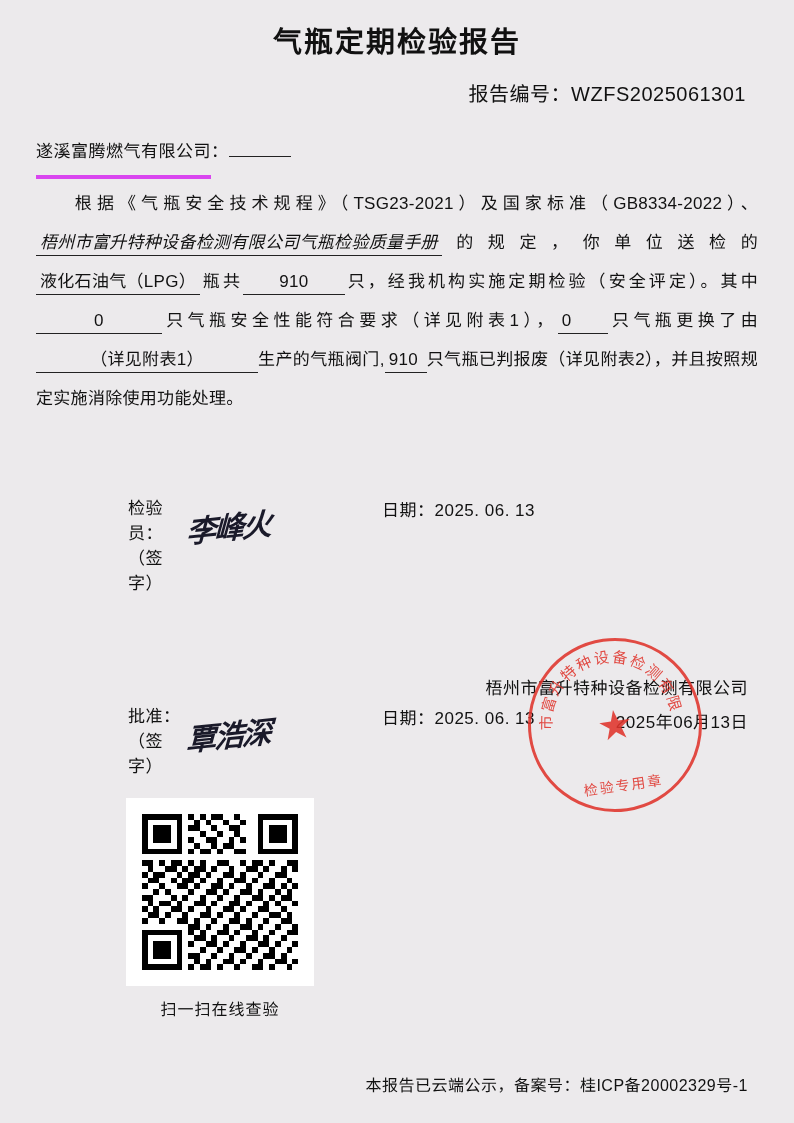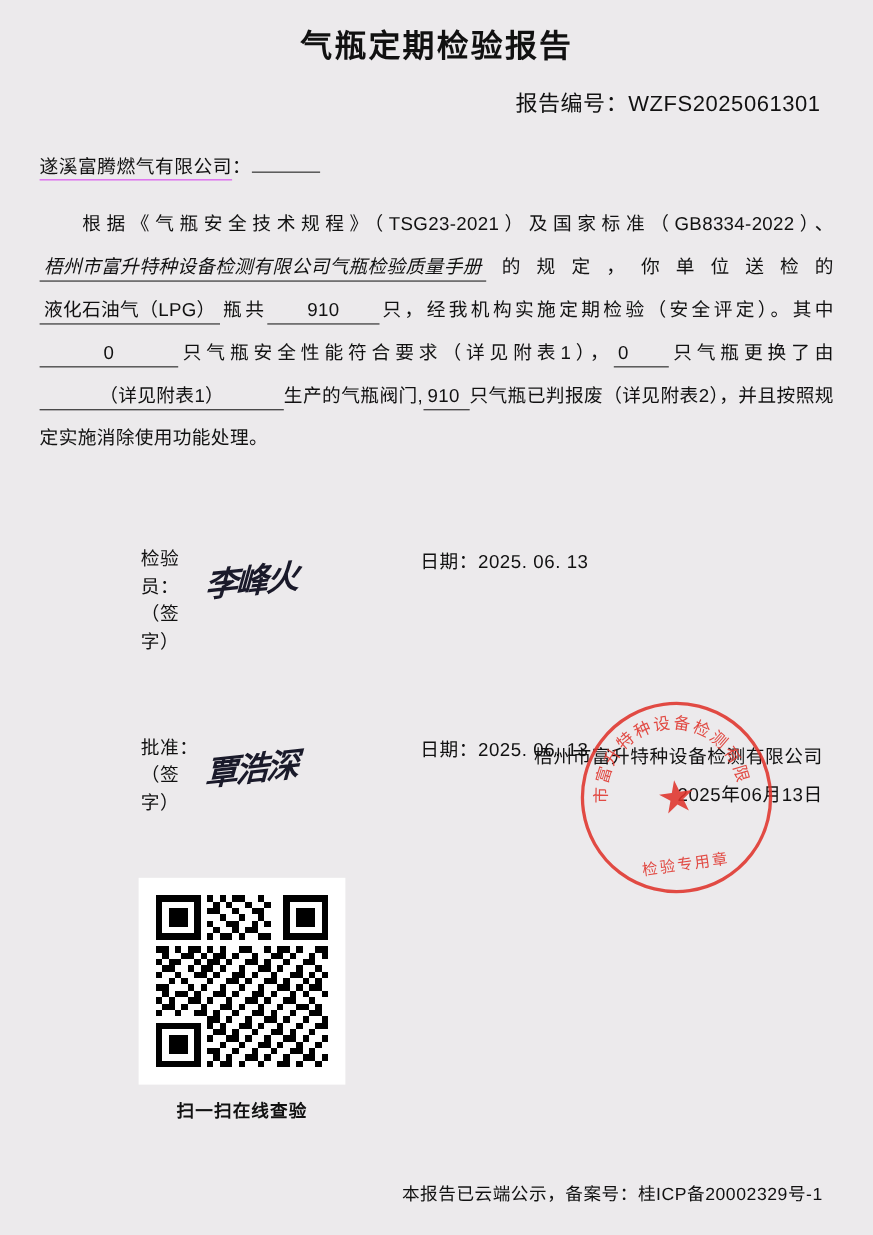--- a/index.html
+++ b/index.html
@@ -42,22 +42,22 @@
   }
 
   
   .addressee {
     margin-top: 30px;
     font-size: 17px;
     letter-spacing: 0.5px;
     display: inline-block;
   }
   .addressee .name {
-    border-bottom: 1px solid #d946ef;
-    padding-bottom: 2px;
+    border-bottom: 4px solid #d946ef;
+    padding-bottom: 14px;
   }
   .addressee .tail {
     display: inline-block;
     width: 62px;
     border-bottom: 1px solid #222;
     padding-bottom: 2px;
   }
 
   
   .body-text {
@@ -103,21 +103,21 @@
     transform: rotate(-6deg) skewX(-8deg);
     display: inline-block;
     width: 190px;
     margin-top: 4px;
     letter-spacing: -2px;
     font-weight: bold;
   }
   .sig-date { padding-top: 2px; padding-left: 6px; white-space: nowrap; }
 
   #inspector-block { margin-top: 76px; }
-  #approver-block  { margin-top: 71px; }
+  #approver-block  { margin-top: 108px; }
 
   
   .company-area {
     position: absolute;
     right: 46px;
     top: 672px;
     text-align: right;
     font-size: 17px;
     line-height: 34px;
     letter-spacing: 0.5px;
@@ -154,21 +154,20 @@
   }
   .seal svg { position:absolute; left:0; top:0; }
   .seal text { font-family: "DejaVu Sans", "Liberation Sans", sans-serif; font-size: 15px; fill: #e0342c; letter-spacing: 2px;}
 
   
   .qr-wrap {
     position: absolute;
     left: 126px;
     top: 798px;
     text-align: center;
-    font-weight: bold;
   }
   .qr-box {
     width: 188px;
     height: 188px;
     background: #fff;
     padding: 0;
     display: flex;
     align-items: center;
     justify-content: center;
   }

